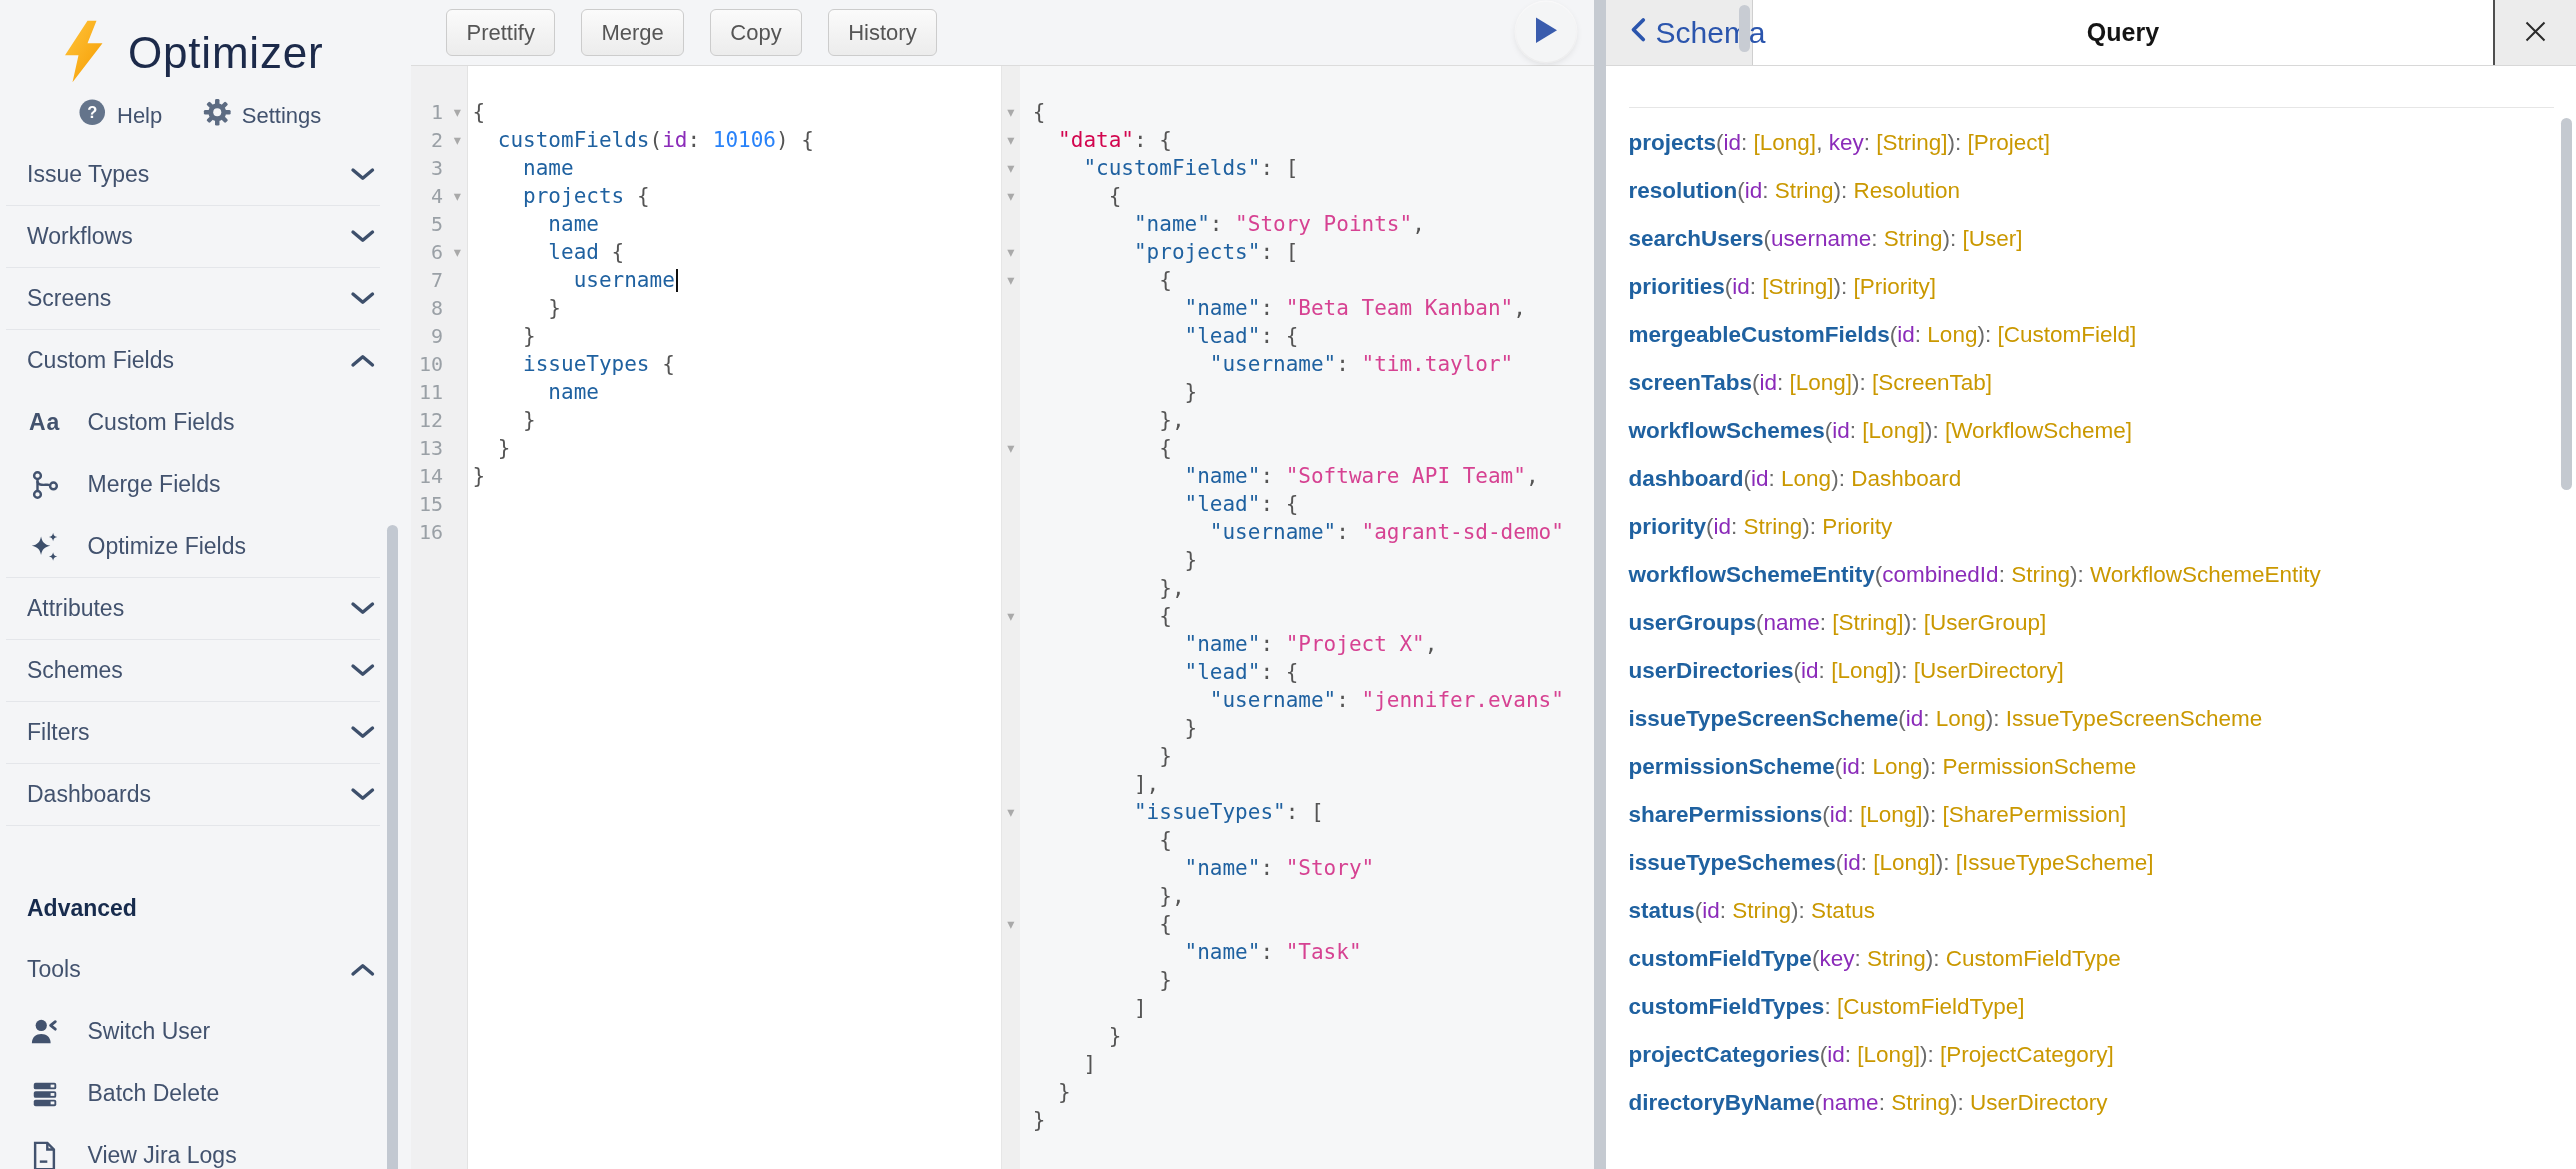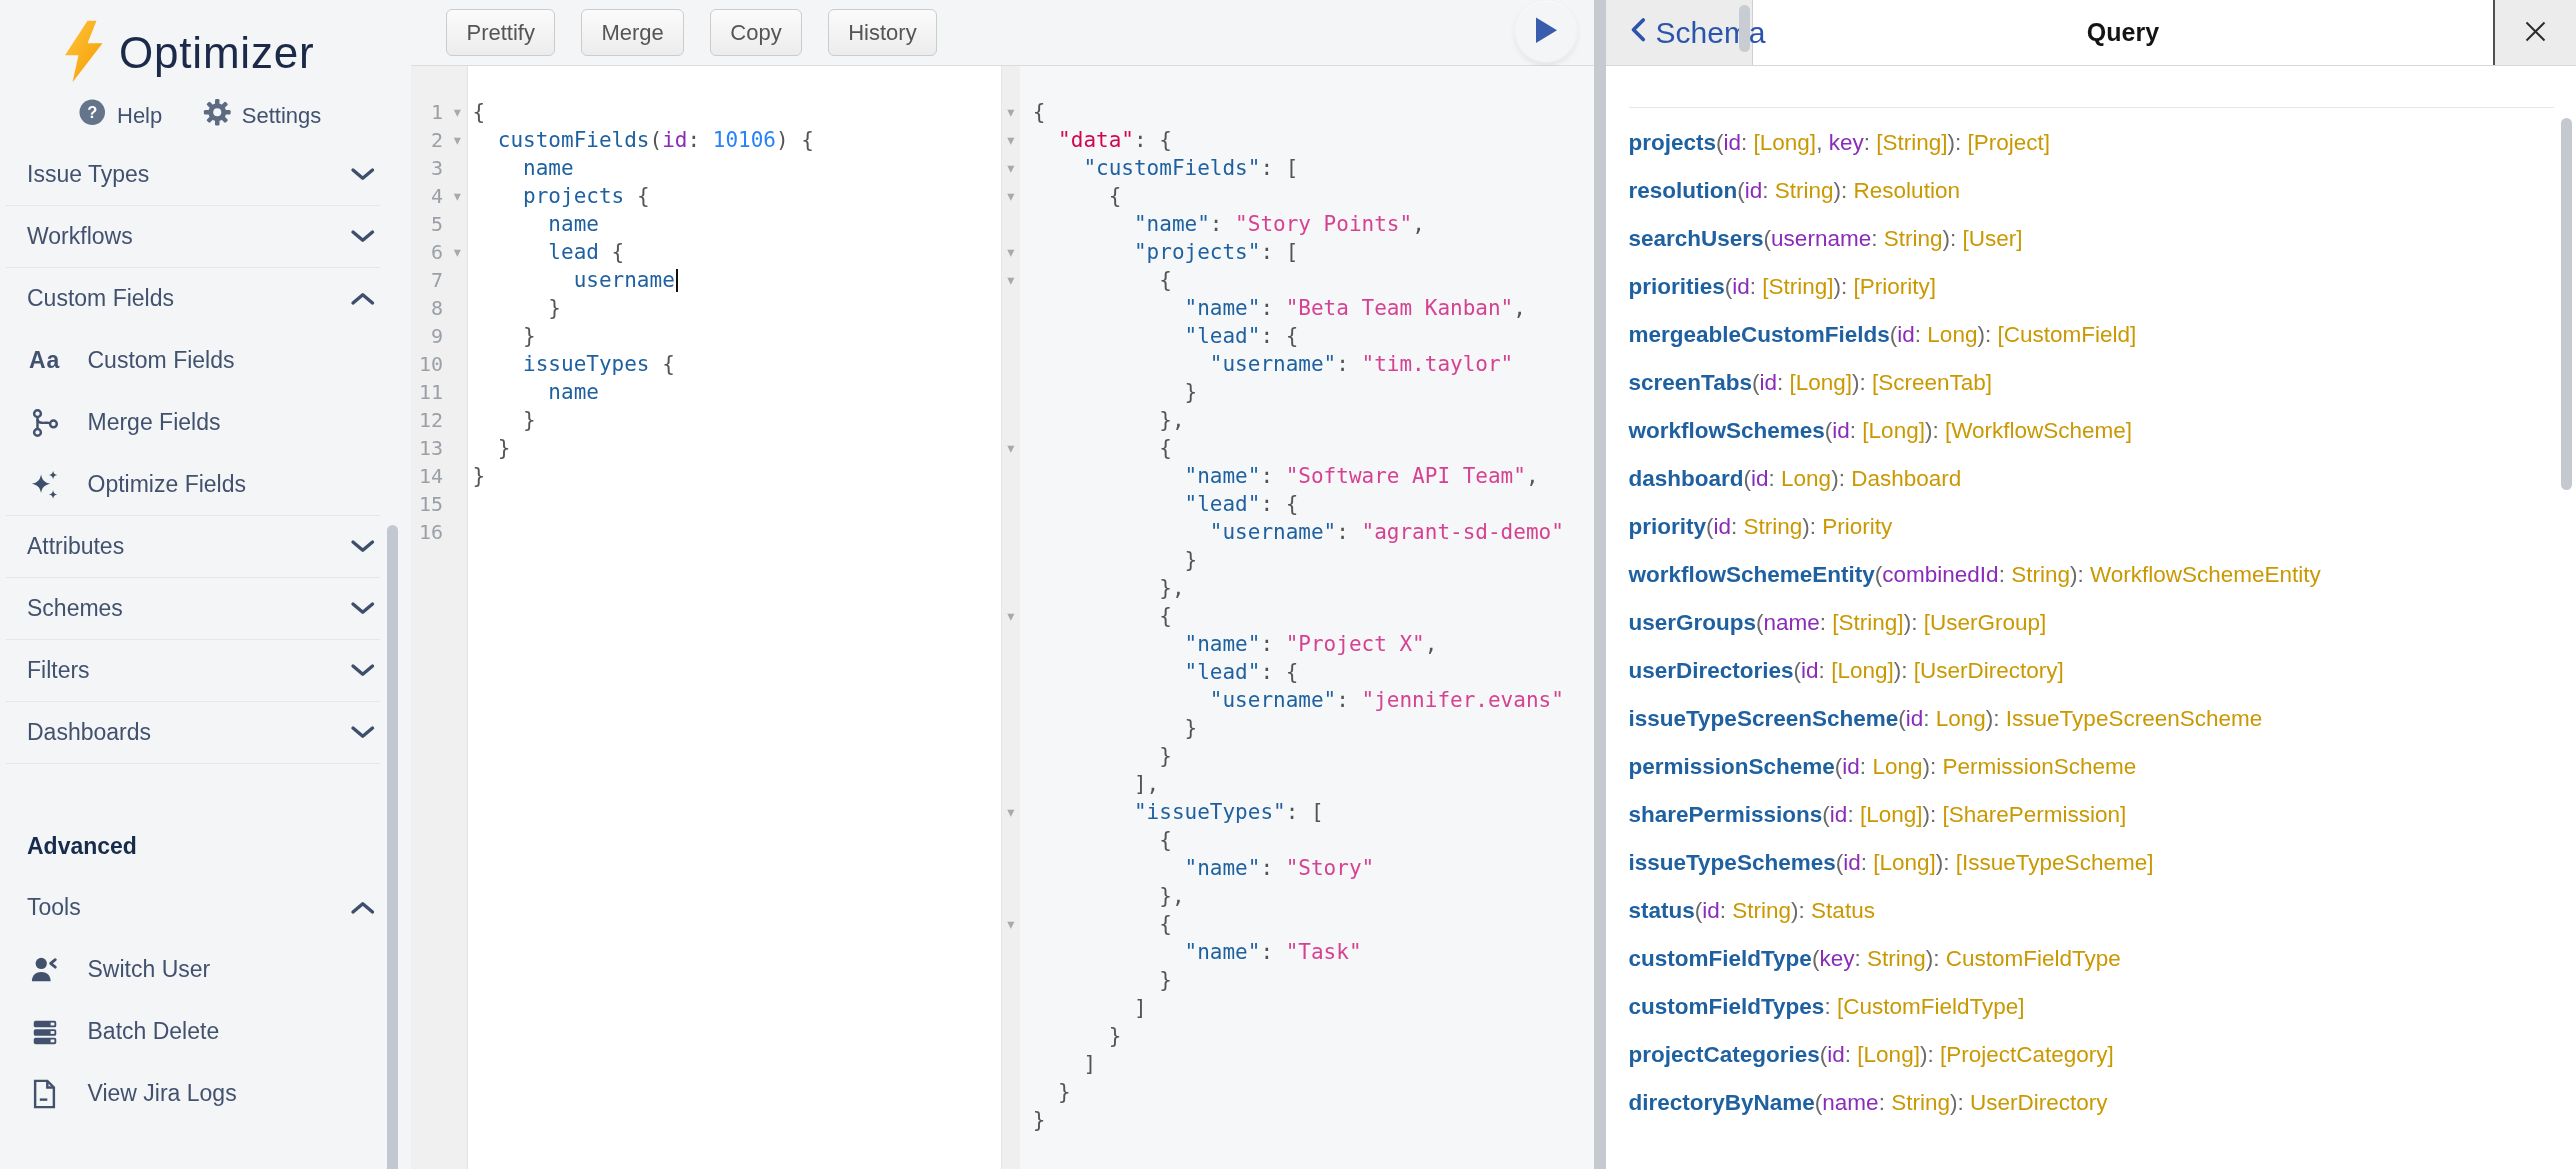--- a/index.html
+++ b/index.html
@@ -3,21 +3,21 @@
 <meta charset="utf-8">
 <style>
   * { margin:0; padding:0; box-sizing:border-box; }
   html,body { width:2576px; height:1169px; overflow:hidden; background:#f4f5f7;
               font-family:"Liberation Sans", sans-serif; }
   .app { position:relative; width:2576px; height:1169px; background:#f4f5f7; }
 
   
   .sidebar { position:absolute; left:0; top:0; width:398px; height:1169px; background:#f4f5f7; }
   .logo-row { height:92px; display:flex; align-items:center; padding:13.5px 0 0 56px; }
-  .logo-text { font-size:44px; font-weight:500; color:#1c2a4a; letter-spacing:0.8px; margin-left:9px; }
+  .logo-text { font-size:44px; font-weight:500; color:#1c2a4a; letter-spacing:0.8px; margin-left:18px; }
   .assist-row { height:47px; display:flex; align-items:center; padding-left:78px; gap:10.5px; }
   .assist-btn { display:flex; align-items:center; gap:10.5px; color:#42526e; font-size:22px; cursor:pointer; margin-right:30px;}
   .sb-nav { margin-top:4.5px; }
   .sb-row { height:62px; display:flex; align-items:center; padding:0 22.5px 0 21px; color:#42526e; font-size:23px; position:relative;margin-left:6px; }
   .sb-row.divider:after { content:""; position:absolute; left:0; right:18px; bottom:0; border-bottom:1.5px solid #e4e6ea; }
   .sb-row .grow { flex:1; }
   .sb-row.header { font-weight:bold; color:#172b4d; height:60px; }
   .sb-row.sub { padding-left:21px; height:62px; }
   .sb-row.sub .sb-ico { width:35px; display:flex; justify-content:center; margin-right:25.5px; }
   .sb-spacer { height:53px; }
@@ -120,20 +120,27 @@
     <nav class="sb-nav" id="sidebar-nav">
         <div class="sb-row section divider">
           <span>Issue Types</span>
           <span class="grow"></span>
           <span><svg width="25.5" height="15" viewBox="0 0 34 20">
               <polyline points="4,4 17,15 30,4" fill="none" stroke="#3d4f6b" stroke-width="4.5" stroke-linecap="round" stroke-linejoin="round"></polyline>
             </svg></span>
         </div>
         <div class="sb-row section divider">
           <span>Workflows</span>
+          <span class="grow"></span>
+          <span><svg width="25.5" height="15" viewBox="0 0 34 20">
+              <polyline points="4,4 17,15 30,4" fill="none" stroke="#3d4f6b" stroke-width="4.5" stroke-linecap="round" stroke-linejoin="round"></polyline>
+            </svg></span>
+        </div>
+        <div class="sb-row section divider">
+          <span>Screens</span>
           <span class="grow"></span>
           <span><svg width="25.5" height="15" viewBox="0 0 34 20">
               <polyline points="4,4 17,15 30,4" fill="none" stroke="#3d4f6b" stroke-width="4.5" stroke-linecap="round" stroke-linejoin="round"></polyline>
             </svg></span>
         </div>
         <div class="sb-row section">
           <span>Custom Fields</span>
           <span class="grow"></span>
           <span><svg width="25.5" height="15" viewBox="0 0 34 20">
               <polyline points="4,16 17,5 30,16" fill="none" stroke="#3d4f6b" stroke-width="4.5" stroke-linecap="round" stroke-linejoin="round"></polyline>

